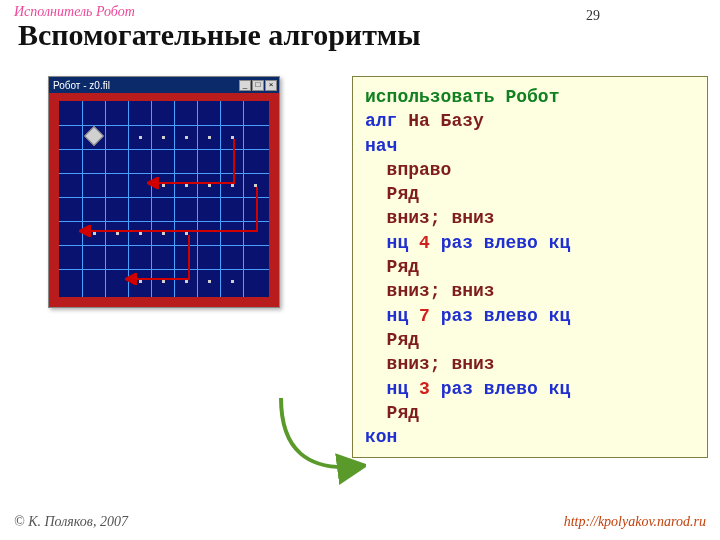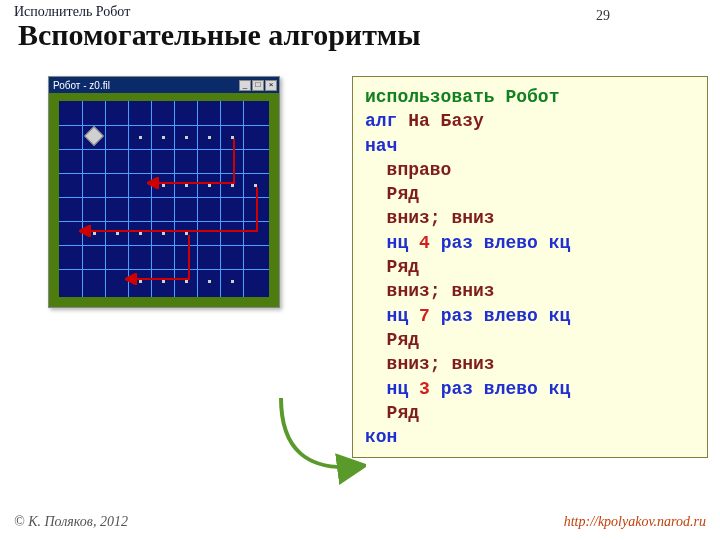--- a/index.html
+++ b/index.html
@@ -9,48 +9,49 @@
     height: 540px;
     font-family: Georgia, "Times New Roman", serif;
     background: #fff;
     position: relative;
     overflow: hidden;
   }
   .top-label {
     position: absolute;
     top: 4px;
     left: 14px;
-    font-size: 14px;
-    color: #0f172a;
+    font-style: italic;
+    font-size: 14px;
+    color: #ec4899;
   }
   .page-number {
     position: absolute;
     top: 8px;
-    right: 110px;
+    right: 120px;
     font-size: 14px;
     color: #333;
   }
   .title {
     position: absolute;
     top: 18px;
     left: 18px;
     font-size: 30px;
     font-weight: bold;
     color: #111;
   }
   .left-col {
     position: absolute;
     top: 76px;
     left: 48px;
     width: 260px;
   }
   .robot-window {
     width: 230px;
     border: 1px solid #888;
-    background: #4d7c0f;
+    background: #b91c1c;
     box-shadow: 2px 2px 4px rgba(0,0,0,0.3);
   }
   .robot-titlebar {
     display: flex;
     align-items: center;
     justify-content: space-between;
     background: #0a2a6a;
     color: #fff;
     font-family: Tahoma, sans-serif;
     font-size: 10px;
@@ -254,14 +255,14 @@
 
 <svg class="curved-arrow" width="110" height="110">
   <defs>
     <marker id="ga" markerWidth="8" markerHeight="8" refX="6" refY="4" orient="auto">
       <path d="M0,0 L8,4 L0,8 Z" fill="#5a9a2a"></path>
     </marker>
   </defs>
   <path d="M 15 10 C 15 60, 40 85, 95 78" stroke="#5a9a2a" stroke-width="4" fill="none" marker-end="url(#ga)"></path>
 </svg>
 
-<div class="footer-left">© К. Поляков, 2012</div>
+<div class="footer-left">© К. Поляков, 2007</div>
 <div class="footer-right">http://kpolyakov.narod.ru</div>
 
 </body></html>

